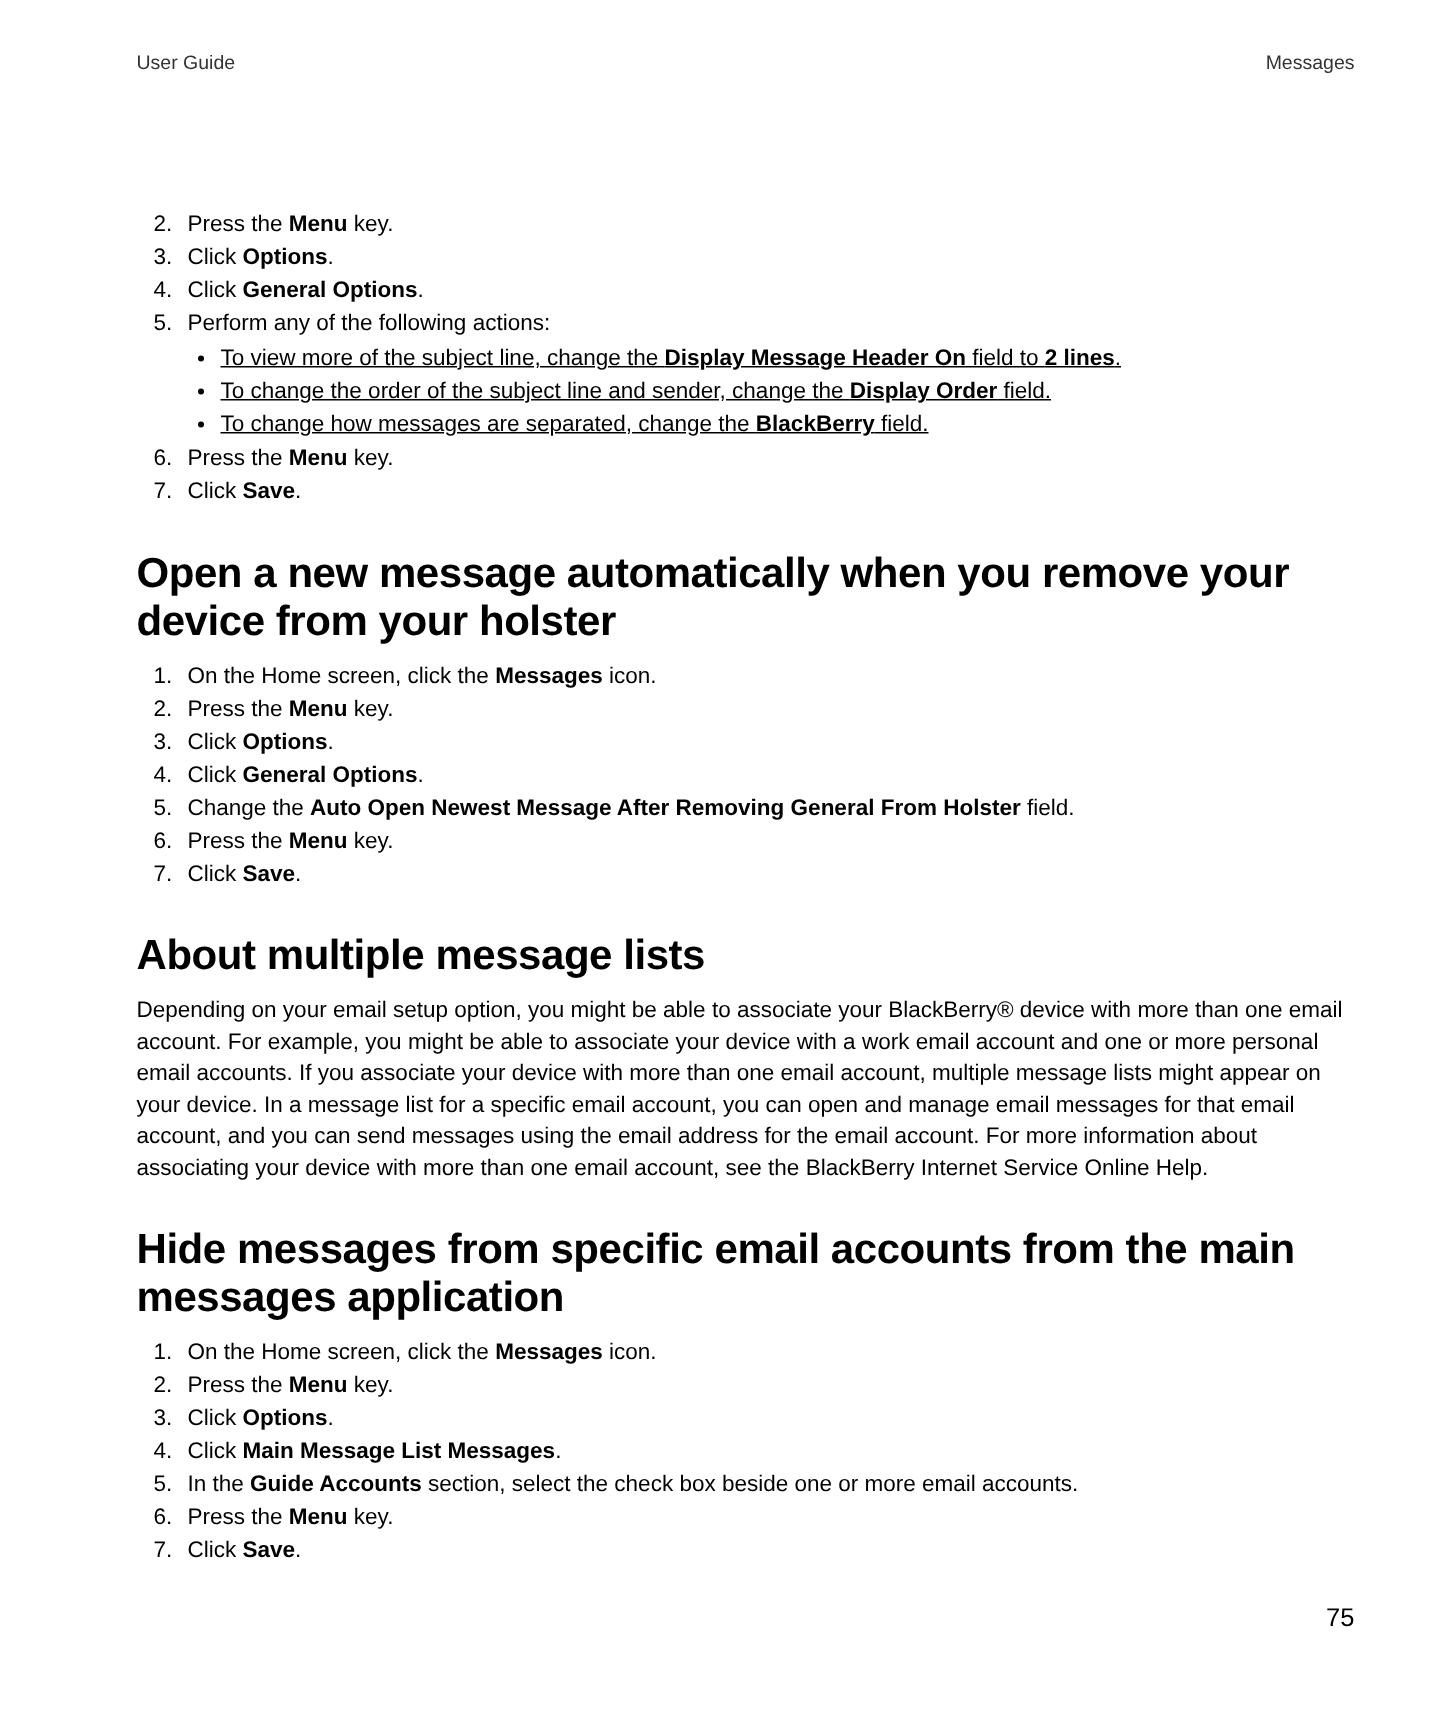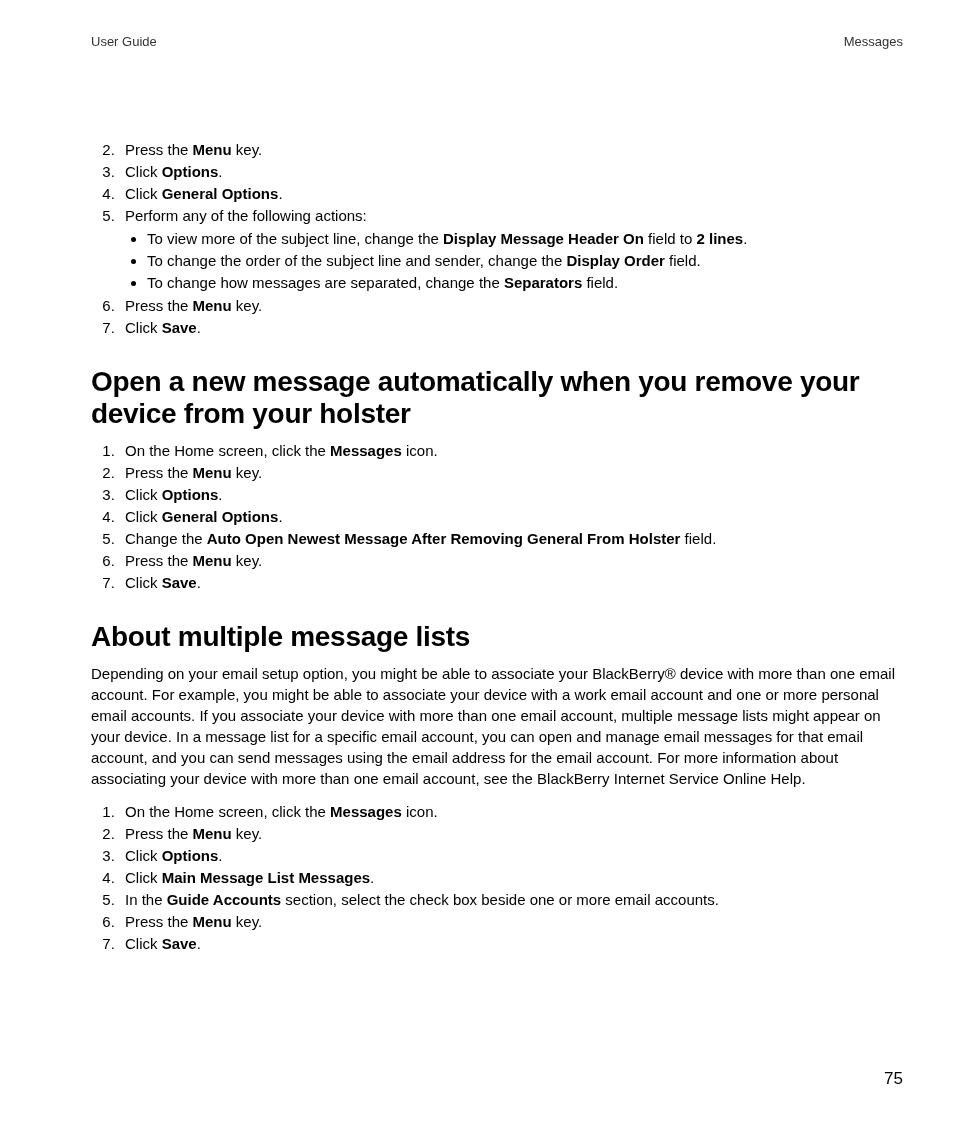--- a/index.html
+++ b/index.html
@@ -38,20 +38,21 @@
   ul.bullets {
     list-style: disc;
     margin: 2px 0 2px 0;
     padding-left: 22px;
     font-size: 15px;
     line-height: 1.4;
   }
   ul.bullets > li {
     padding-left: 0;
     margin-bottom: 1px;
+    text-decoration: underline;
   }
   h2.section-heading {
     font-size: 28px;
     font-weight: 700;
     margin: 28px 0 10px 0;
     letter-spacing: -0.3px;
   }
   p.body-text {
     font-size: 15px;
     line-height: 1.4;
@@ -76,21 +77,21 @@
     <span>Messages</span>
   </div>
 
   <ol class="numbered" id="ol-block1" start="2">
       <li>Press the <span class="bold">Menu</span> key.</li>
       <li>Click <span class="bold">Options</span>.</li>
       <li>Click <span class="bold">General Options</span>.</li>
       <li>Perform any of the following actions:<ul class="bullets">
           <li>To view more of the subject line, change the <span class="bold">Display Message Header On</span> field to <span class="bold">2 lines</span>.</li>
           <li>To change the order of the subject line and sender, change the <span class="bold">Display Order</span> field.</li>
-          <li>To change how messages are separated, change the <span class="bold">Separators</span> field.</li>
+          <li>To change how messages are separated, change the <span class="bold">BlackBerry</span> field.</li>
         </ul></li>
       <li>Press the <span class="bold">Menu</span> key.</li>
       <li>Click <span class="bold">Save</span>.</li>
     </ol>
 
   <h2 class="section-heading">Open a new message automatically when you remove your device from your holster</h2>
   <ol class="numbered" id="ol-sec2" start="1">
       <li>On the Home screen, click the <span class="bold">Messages</span> icon.</li>
       <li>Press the <span class="bold">Menu</span> key.</li>
       <li>Click <span class="bold">Options</span>.</li>
@@ -98,20 +99,21 @@
       <li>Change the <span class="bold">Auto Open Newest Message After Removing General From Holster</span> field.</li>
       <li>Press the <span class="bold">Menu</span> key.</li>
       <li>Click <span class="bold">Save</span>.</li>
     </ol>
 
   <h2 class="section-heading">About multiple message lists</h2>
   <p class="body-text">
     <span>Depending on your email setup option, you might be able to associate your BlackBerry® device with more than one email account. For example, you might be able to associate your device with a work email account and one or more personal email accounts. If you associate your device with more than one email account, multiple message lists might appear on your device. In a message list for a specific email account, you can open and manage email messages for that email account, and you can send messages using the email address for the email account. For more information about associating your device with more than one email account, see the </span><span class="italic">BlackBerry Internet Service Online Help</span><span>.</span>
   </p>
 
+  <h2 class="section-heading">Hide messages from specific email accounts from the main messages application</h2>
   <ol class="numbered" id="ol-sec4" start="1">
       <li>On the Home screen, click the <span class="bold">Messages</span> icon.</li>
       <li>Press the <span class="bold">Menu</span> key.</li>
       <li>Click <span class="bold">Options</span>.</li>
       <li>Click <span class="bold">Main Message List Messages</span>.</li>
       <li>In the <span class="bold">Guide Accounts</span> section, select the check box beside one or more email accounts.</li>
       <li>Press the <span class="bold">Menu</span> key.</li>
       <li>Click <span class="bold">Save</span>.</li>
     </ol>
 

